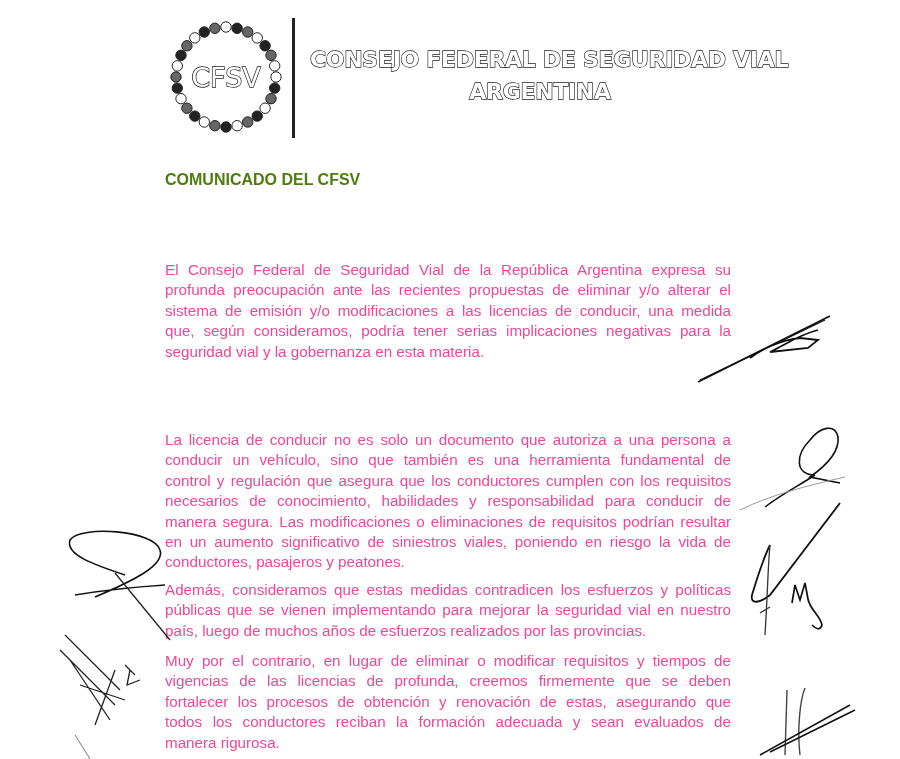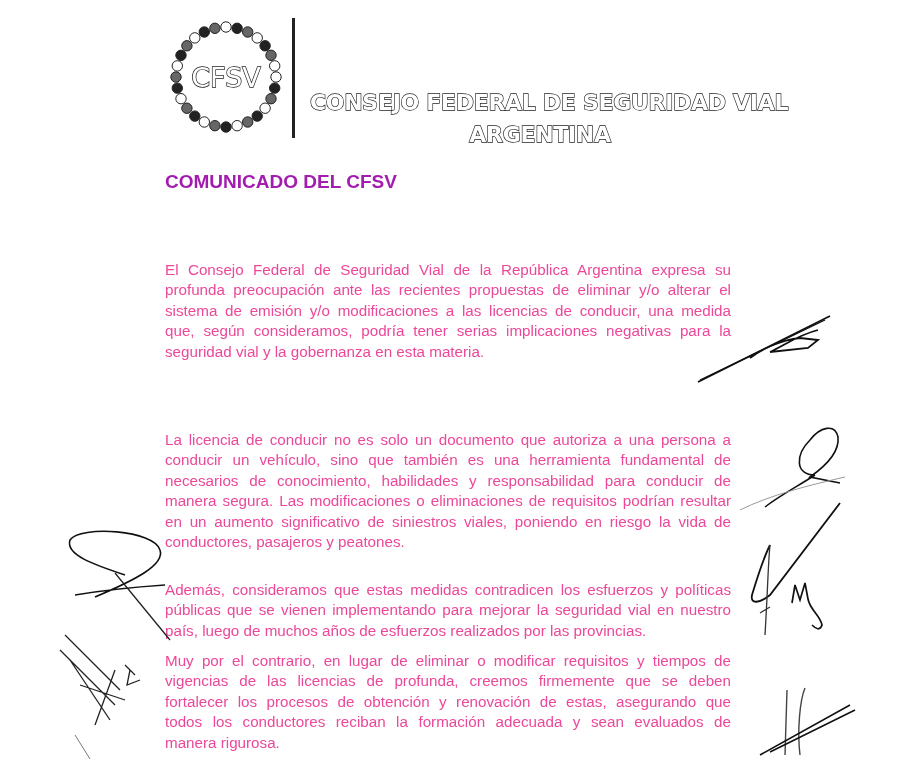--- a/index.html
+++ b/index.html
@@ -13,25 +13,24 @@
   .logo { position:absolute; left:166px; top:17px; width:120px; height:120px; }
   .logo svg { width:120px; height:120px; }
   .divider { position:absolute; left:292px; top:18px; width:3px; height:120px; background:#222; }
   .org-title {
     position:absolute; left:310px; top:44px; width:460px; text-align:center;
     font-family:"DejaVu Sans", sans-serif; font-weight:bold; font-size:22px;
     letter-spacing:-0.3px; line-height:32px;
     color:#ffffff;
     -webkit-text-stroke:1.3px #222;
     paint-order: stroke fill;
-    margin-top: 43px;
   }
   .org-title div { white-space:nowrap; }
   .heading {
-    position:absolute; left:165px; font-weight:bold; font-size:19px; color:#a21caf;
+    position:absolute; left:165px; font-weight:bold; font-size:16px; color:#4d7c0f;
   }
   .para {
     position:absolute; left:165px; width:566px;
     font-size:15.2px; line-height:20.4px; color:#ec4899;
     text-align:justify;
   }
   .para .line { display:block; white-space:nowrap; text-align:justify; text-align-last:justify; }
   .para .line.last { text-align-last:left; }
   .sig { position:absolute; }
   .sig svg { overflow:visible; }
@@ -89,20 +88,21 @@
     <span class="line">El Consejo Federal de Seguridad Vial  de la República Argentina expresa su</span>
     <span class="line">profunda preocupación ante las recientes propuestas de eliminar y/o alterar el</span>
     <span class="line">sistema de emisión y/o modificaciones  a las licencias de conducir, una medida</span>
     <span class="line">que, según consideramos, podría tener serias implicaciones negativas para la</span>
     <span class="line last">seguridad vial y la gobernanza en esta materia.</span>
   </div>
 
   <div class="para" style="top:400px;margin-top:30px;">
     <span class="line">La licencia de conducir no es solo un documento que autoriza a una persona a</span>
     <span class="line">conducir un vehículo, sino que también es una herramienta fundamental de</span>
+    <span class="line">control y regulación que asegura que los conductores cumplen con los requisitos</span>
     <span class="line">necesarios de conocimiento, habilidades y responsabilidad para conducir de</span>
     <span class="line">manera segura. Las modificaciones o eliminaciones de requisitos podrían resultar</span>
     <span class="line">en un aumento significativo de siniestros viales, poniendo en riesgo la vida de</span>
     <span class="line last">conductores, pasajeros y peatones.</span>
   </div>
 
   <div class="para" style="top:580px;">
     <span class="line">Además, consideramos que estas medidas contradicen los esfuerzos y políticas</span>
     <span class="line">públicas que se vienen implementando para mejorar la seguridad vial en nuestro</span>
     <span class="line last">país, luego de muchos años de esfuerzos realizados por las provincias.</span>

